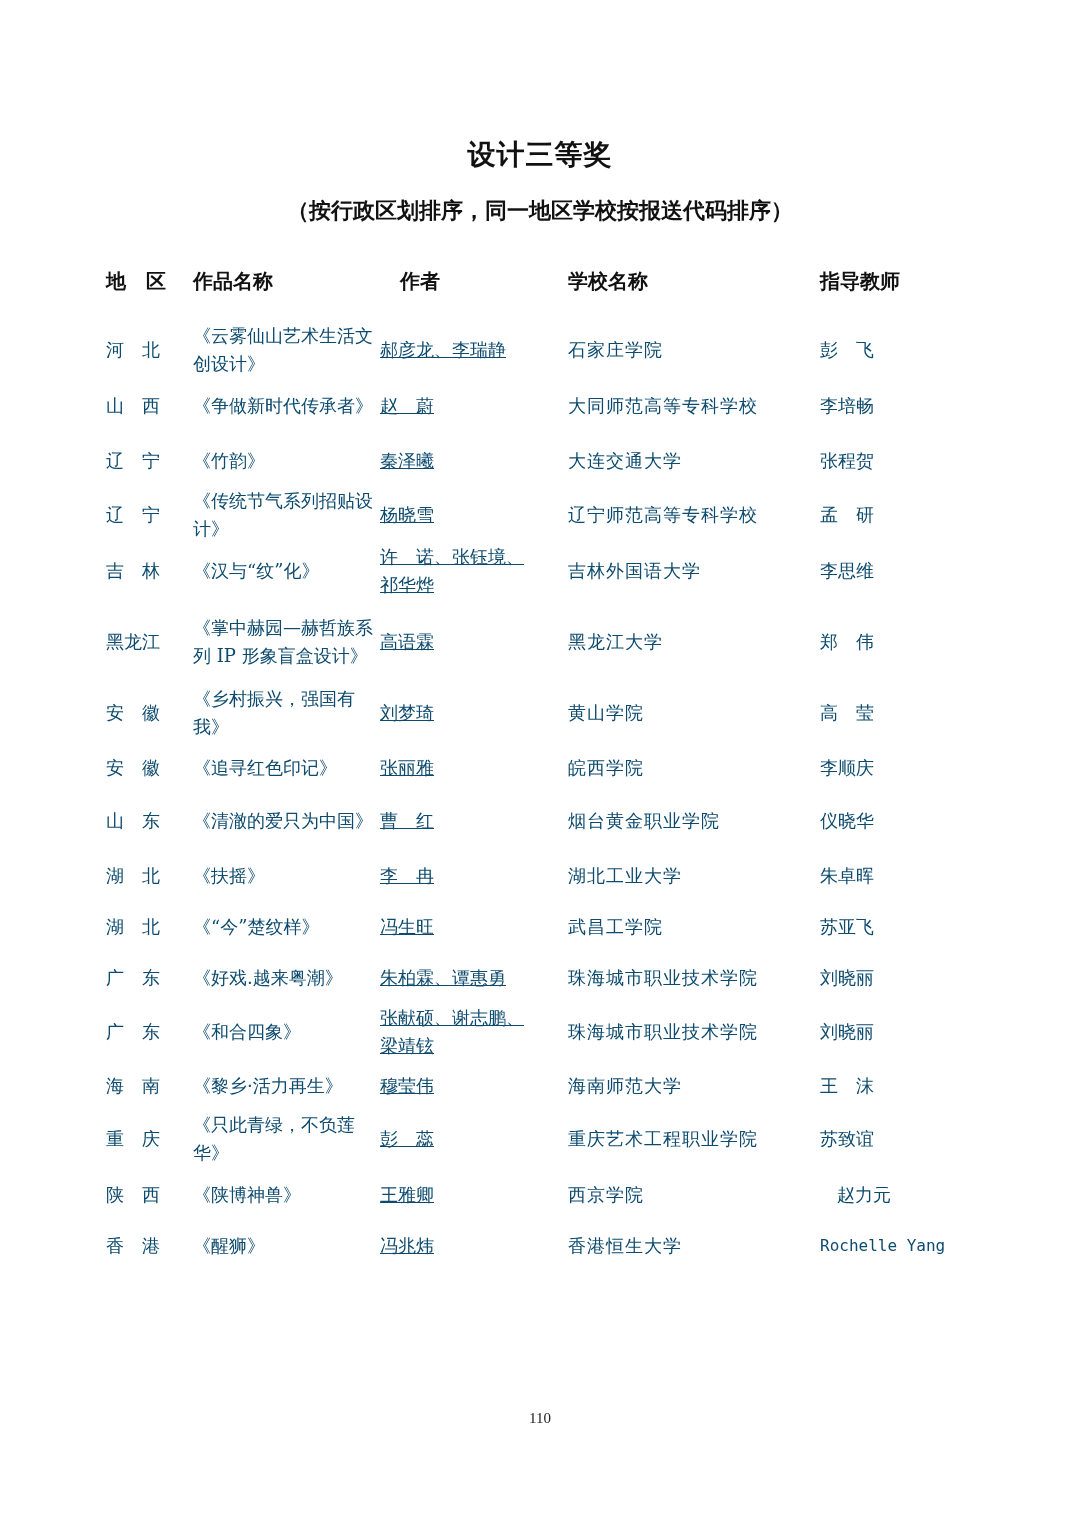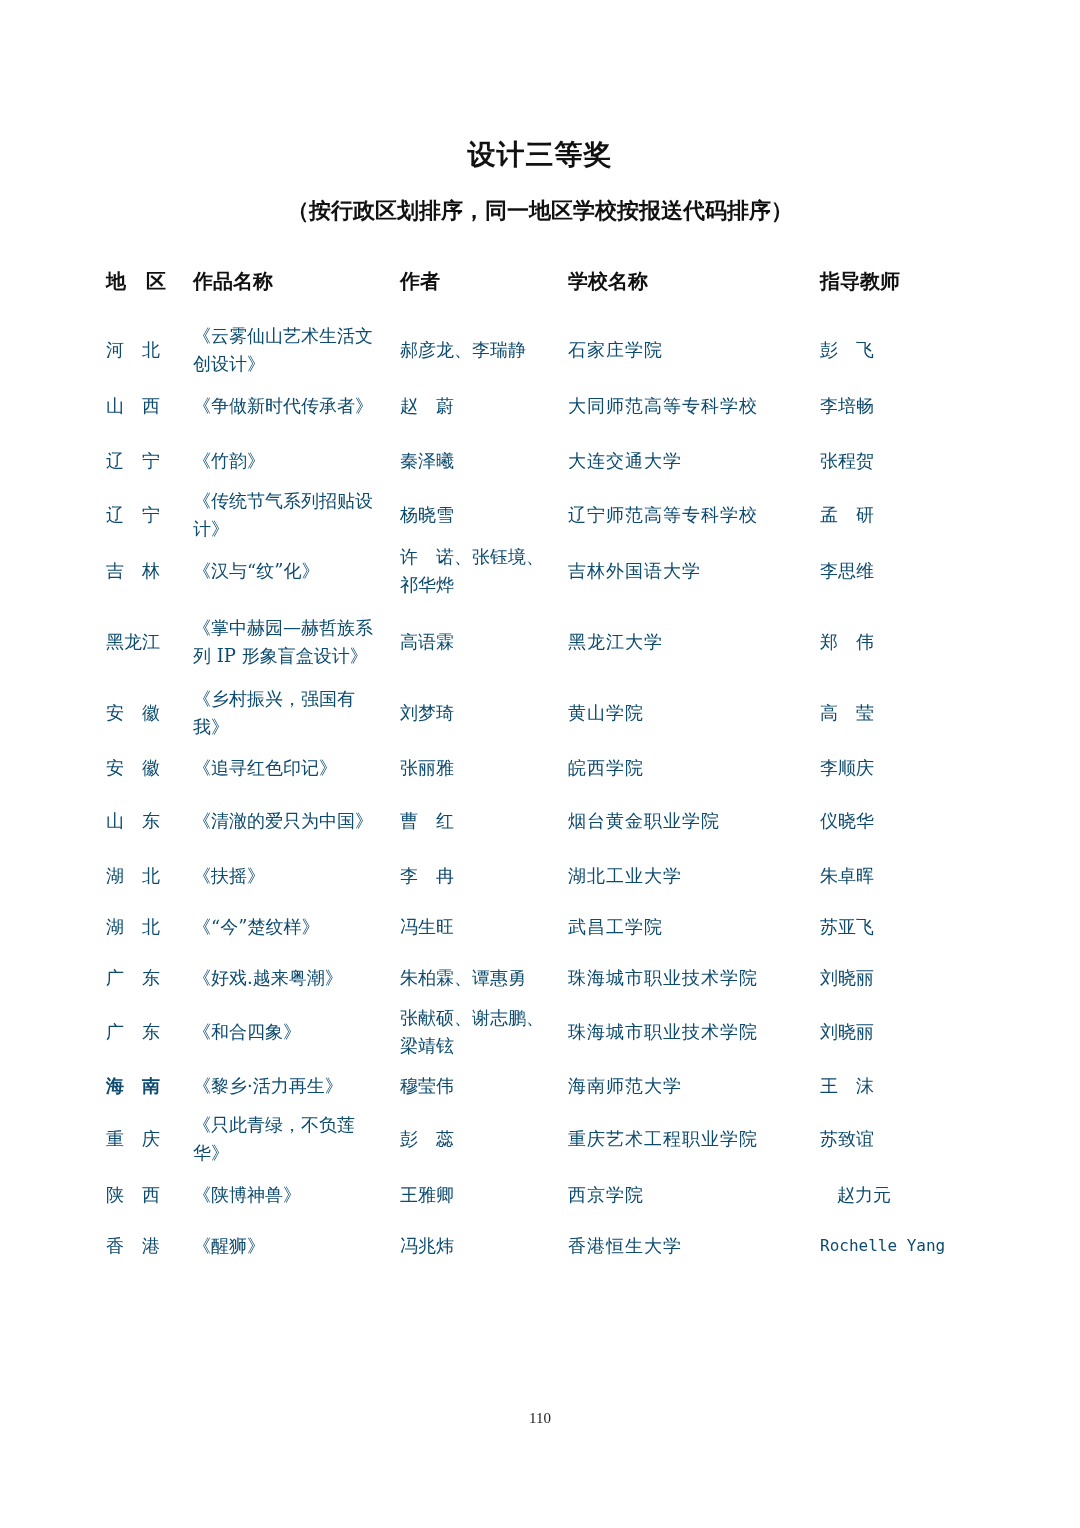--- a/index.html
+++ b/index.html
@@ -15,21 +15,21 @@
     .c-region { left: 106px; }
     .c-work { left: 193px; }
     .c-author { left: 400px; }
     .c-school { left: 568px; }
     .c-advisor { left: 820px; }
     .row { position: absolute; left: 0; width: 1080px;
            font-family: "DejaVu Serif", serif; font-size: 18px; color: #0c4a6e; }
     .row .cell { position: absolute; display: flex; align-items: center; line-height: 28px; }
     .row .cell.region { left: 106px; width: 80px; letter-spacing: 0; }
     .row .cell.work { left: 193px; width: 190px; }
-    .row .cell.author { left: 400px; width: 160px; }
+    .row .cell.author { left: 380px; width: 160px; text-decoration: underline; }
     .row .cell.school { left: 568px; width: 240px; letter-spacing: 1px; }
     .row .cell.advisor { left: 820px; width: 200px; }
     .row .cell span { display: block; word-break: break-all; }
     .page-number { position: absolute; top: 1410px; left: 0; width: 1080px; text-align: center;
              font-family: "Liberation Serif", serif; font-size: 15px; color: #222; }
   </style>
 </head>
 <body>
 
 <div class="page">
@@ -272,21 +272,21 @@
       </div>
     <div class="cell school" style="height:56px;">
         <span>珠海城市职业技术学院</span>
       </div>
     <div class="cell advisor" style="height:56px;">
         <span>刘晓丽</span>
       </div>
   </div>
 
   <div class="row" style="top:1071px;height:30px;">
-    <div class="cell region" style="height:30px;font-weight:bold;">
+    <div class="cell region" style="height:30px;">
         <span>海　南</span>
       </div>
     <div class="cell work" style="height:30px;">
         <span>《黎乡·活力再生》</span>
       </div>
     <div class="cell author" style="height:30px;">
         <span>穆莹伟</span>
       </div>
     <div class="cell school" style="height:30px;">
         <span>海南师范大学</span>

